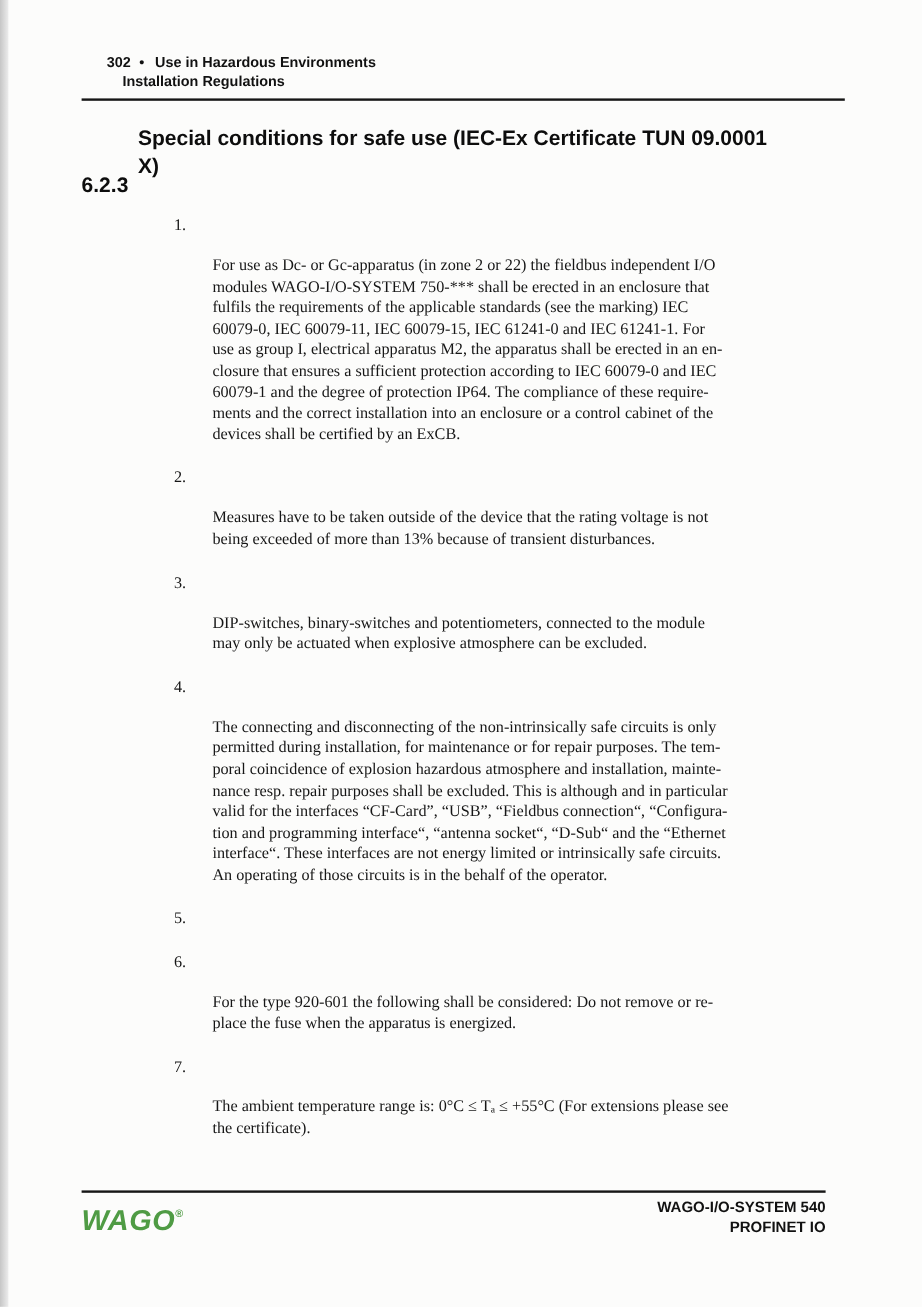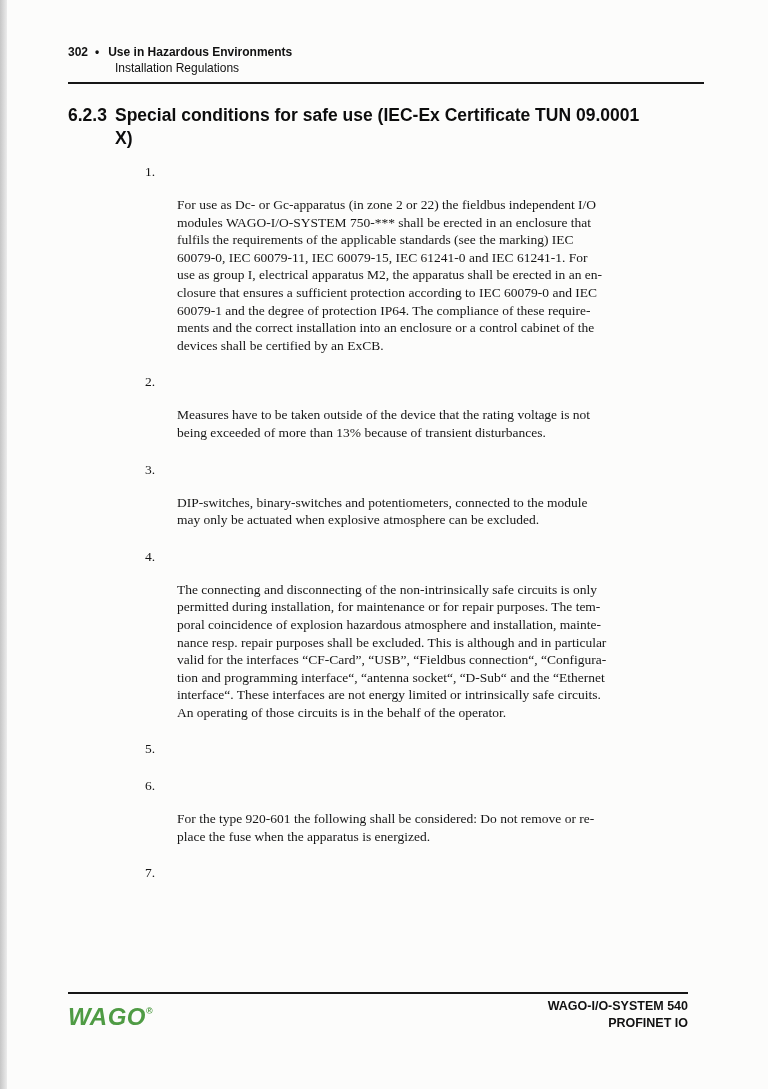--- a/index.html
+++ b/index.html
@@ -11,29 +11,29 @@
     overflow: hidden;
     color: #141414;
   }
   .scan-edge-left {
     position: absolute; left: 0; top: 0; width: 7px; height: 100%;
     background: linear-gradient(to right, #c6c6c6, #ececec);
   }
   .content { position: absolute; left: 68px; right: 64px; top: 44px; }
 
   
-  .hdr-l1 { font-size: 12px; font-weight: bold; line-height: 16px; color: #111; }
+  .hdr-l1 { font-size: 12px; font-weight: bold; line-height: 16px; color: #111; margin-left: 21px; }
   .hdr-page-num { display: inline-block; min-width: 22px; }
   .hdr-bullet { display: inline-block; margin: 0 9px 0 5px; }
-  .hdr-l2 { font-size: 12px; font-weight: normal; line-height: 16px; color: #111; margin-left: 47px; }
+  .hdr-l2 { font-size: 12px; font-weight: bold; line-height: 16px; color: #111; margin-left: 34px; }
   .header-rule { height: 2px; background: #161616; margin-top: 6px; }
 
   
   .heading { display: flex; margin-top: 20px; font-size: 17.5px; font-weight: bold; line-height: 23px; color: #0d0d0d; }
-  .heading-num { width: 47px; flex-shrink: 0; }
+  .heading-num { width: 47px; flex-shrink: 0; margin-top: 39px; }
   .heading-text { font-size: inherit; font-weight: bold; white-space: pre-line; }
 
   
   .items {
     list-style: none;
     margin-top: 13px;
     margin-left: 77px;
     display: flex; flex-direction: column; gap: 19px;
     font-family: "Liberation Serif", "DejaVu Serif", serif;
     font-size: 13.5px; line-height: 17.6px; color: #161616;
@@ -111,20 +111,22 @@
     <li class="item">
       <span class="item-num">5.</span>
     </li>
     <li class="item">
       <span class="item-num">6.</span>
       <div class="item-text">For the type 920-601 the following shall be considered: Do not remove or re-
 place the fuse when the apparatus is energized.</div>
     </li>
     <li class="item">
       <span class="item-num">7.</span>
+      <div class="item-text">The ambient temperature range is: 0°C ≤ Tₐ ≤ +55°C (For extensions please see
+the certificate).</div>
     </li>
   </ol>
 
 </div>
 
 <footer class="page-footer">
   <div class="footer-rule"></div>
   <div class="footer-row">
     <div class="wago-logo" style="color: rgb(79, 155, 68);">
       <span>WAGO</span><sup>®</sup>

